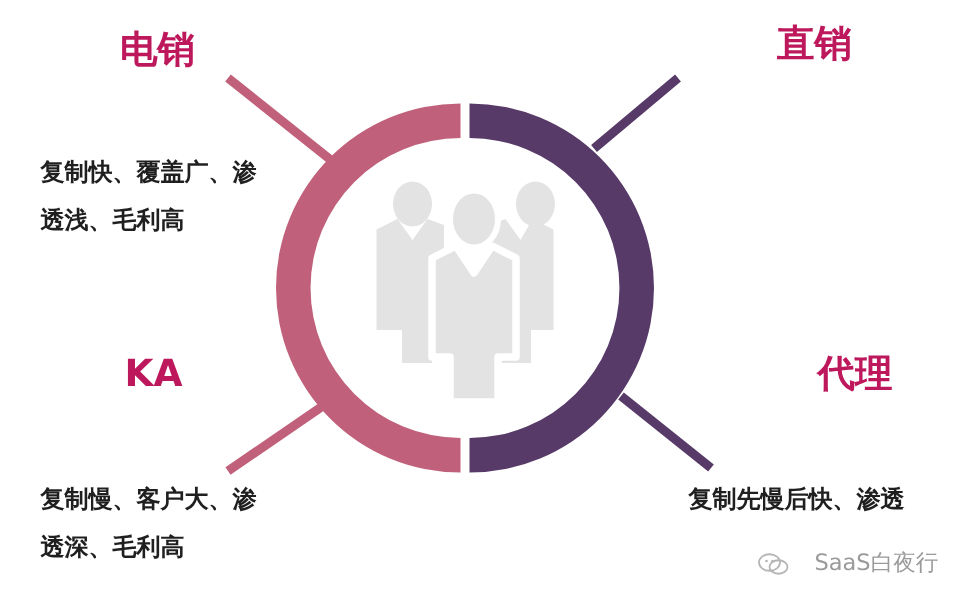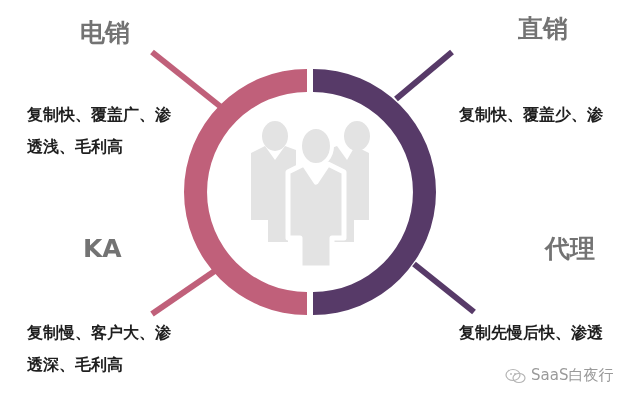--- a/index.html
+++ b/index.html
@@ -5,31 +5,31 @@
     html, body { margin: 0; padding: 0; }
     body {
       width: 640px; height: 408px; background: #ffffff;
       position: relative; overflow: hidden;
       font-family: "DejaVu Sans", "Liberation Sans", sans-serif;
       color: #1a1a1a;
     }
     .diagram-svg { position: absolute; left: 0; top: 0; }
     .title {
       position: absolute; font-weight: bold; font-size: 25px;
-      color: #737373; line-height: 30px; white-space: nowrap;
+      color: #be185d; line-height: 30px; white-space: nowrap;
     }
     .desc {
       position: absolute; font-size: 16px; line-height: 32px;
       color: #1f1f1f; white-space: nowrap; font-weight: bold;
     }
     .desc span { display: block; }
     .watermark {
       position: absolute; left: 505px; top: 366px;
       font-size: 15px; color: #9a9a9a; white-space: nowrap;
-      display: flex; align-items: center; gap: 4px;
+      display: flex; align-items: center; gap: 16px;
     }
     .watermark svg { display: block; }
   </style>
 </head>
 <body>
 
 <svg class="diagram-svg" width="640" height="408" viewBox="0 0 640 408">
 
   <line x1="152" y1="52" x2="226" y2="111" stroke="#C0607A" stroke-width="6"></line>
   <line x1="152" y1="314" x2="222" y2="266" stroke="#C0607A" stroke-width="6"></line>
@@ -54,21 +54,20 @@
 </svg>
 
 <div class="title" style="left:80px; top:18px;">电销</div>
 <div class="desc" style="left:27px; top:99px;">
   <span>复制快、覆盖广、渗</span>
   <span>透浅、毛利高</span>
 </div>
 
 <div class="title" style="left:518px; top:14px;">直销</div>
 <div class="desc" style="left:459px; top:99px;">
-  <span>复制快、覆盖少、渗</span>
 </div>
 
 <div class="title" style="left:83px; top:234px;">KA</div>
 <div class="desc" style="left:27px; top:317px;">
   <span>复制慢、客户大、渗</span>
   <span>透深、毛利高</span>
 </div>
 
 <div class="title" style="left:545px; top:234px;">代理</div>
 <div class="desc" style="left:459px; top:317px;">

